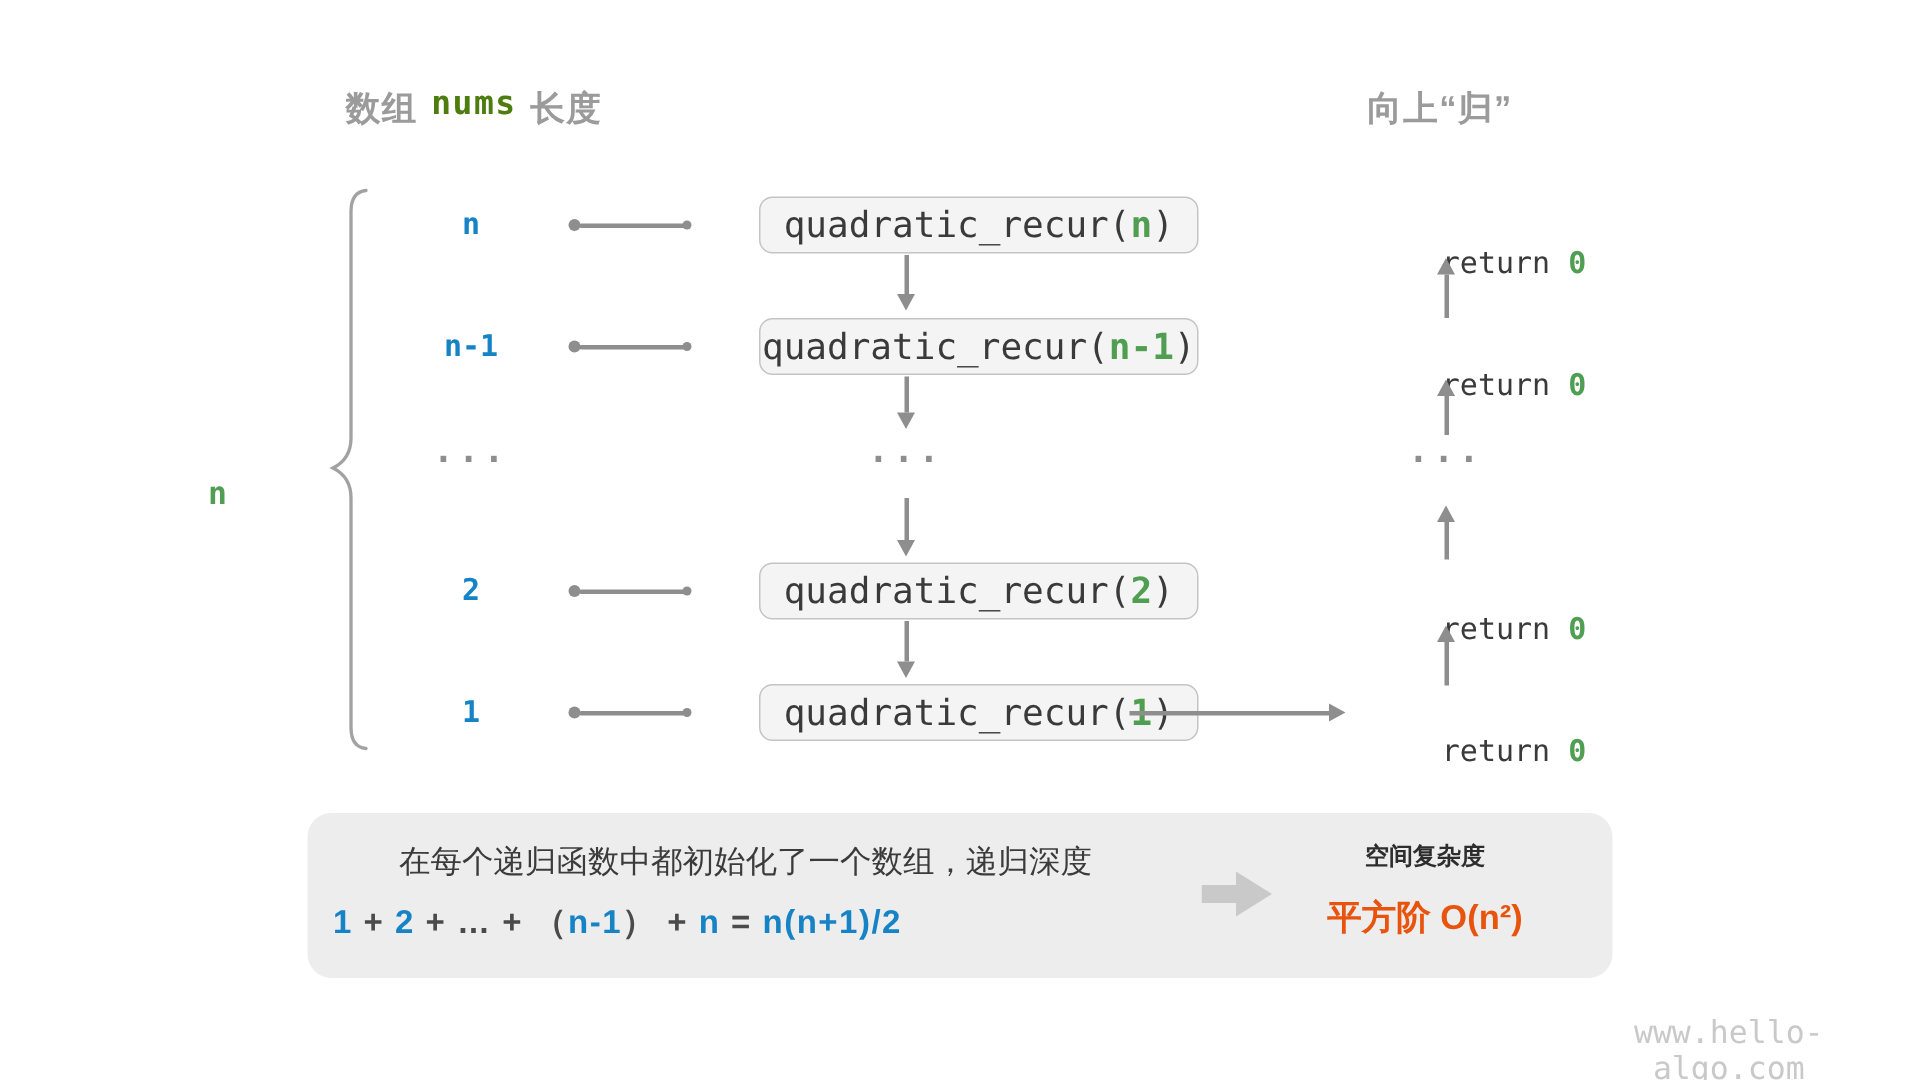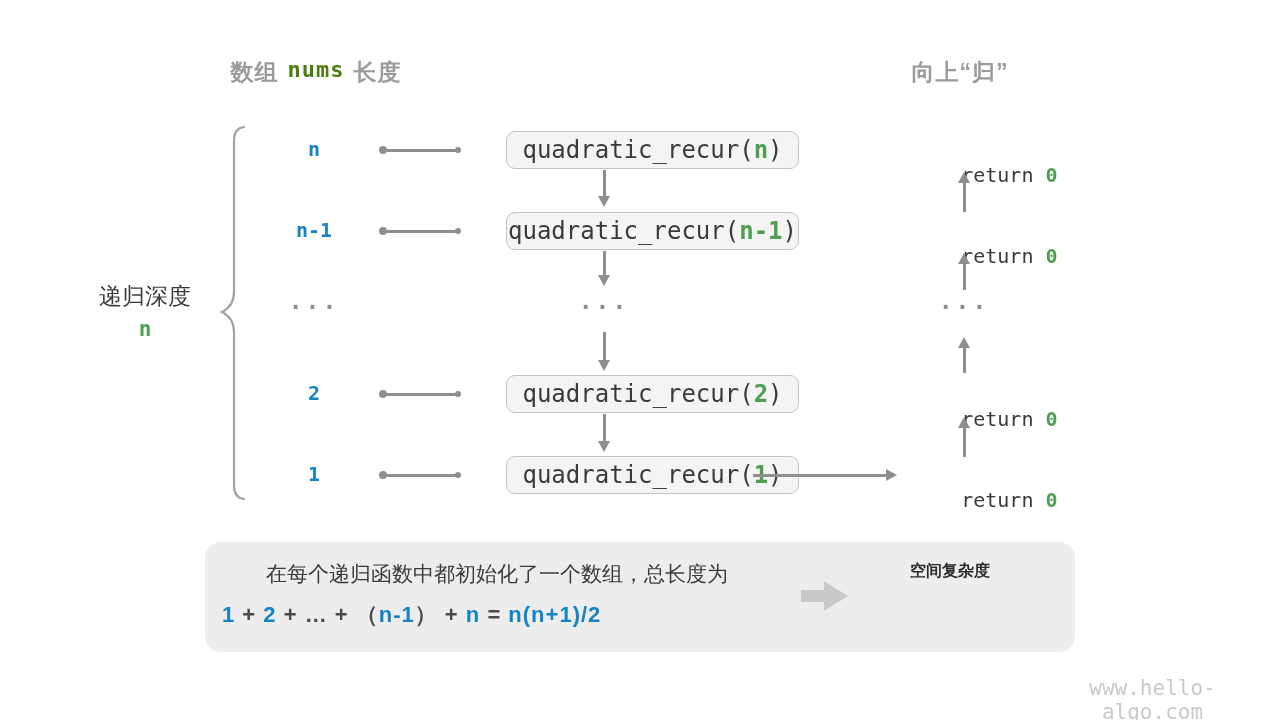--- a/index.html
+++ b/index.html
@@ -92,21 +92,20 @@
   <div class="col-header hdr-left">
     <span>数组</span>
     <span class="hdr-var">nums</span>
     <span>长度</span>
   </div>
   <div class="col-header hdr-right">向上“归”</div>
 
   <svg class="brace" width="38" height="378" viewBox="0 0 38 378">
     <path d="M30 3 Q20 4 20 17 L20 168 Q20 182 8 188 Q20 194 20 208 L20 361 Q20 374 30 375" fill="none" stroke="#a2a2a2" stroke-width="2.2" stroke-linecap="round"></path>
   </svg>
-  <div class="depth-label">递归深度</div>
   <div class="depth-value">n</div>
 
   <div class="size-label" style="top:137px">n</div>
   <div class="size-label" style="top:218px">n-1</div>
   <div class="dots" style="left:254px">...</div>
   <div class="size-label" style="top:381px">2</div>
   <div class="size-label" style="top:462px">1</div>
 
   <div class="connector" style="top:149px"></div>
   <div class="connector" style="top:230px"></div>
@@ -147,22 +146,23 @@
   <div class="return-stmt" style="top:463px">
     <span>return </span><span class="return-val">0</span>
   </div>
 
   <div class="arr-up" style="top:183px;height:29px"></div>
   <div class="arr-up" style="top:264px;height:26px"></div>
   <div class="arr-up" style="top:348px;height:25px"></div>
   <div class="arr-up" style="top:428px;height:29px"></div>
 
   <div class="summary-panel"></div>
-  <div class="summary-desc">在每个递归函数中都初始化了一个数组，总长度为</div>
+  <div class="summary-desc">在每个递归函数中都初始化了一个数组，递归深度</div>
   <div class="summary-formula"><span class="fblue">1</span><span class="fdark"> + </span><span class="fblue">2</span><span class="fdark"> + </span><span class="fdark">…</span><span class="fdark"> + </span><span class="fdark">（</span><span class="fblue">n-1</span><span class="fdark">）</span><span class="fdark"> + </span><span class="fblue">n</span><span class="fdark"> = </span><span class="fblue">n(n+1)/2</span></div>
   <svg class="block-arrow" width="48" height="32" viewBox="0 0 48 32">
     <path d="M0 10 h23 v-9 l24 15 -24 15 v-9 h-23 z" fill="#c9c9c9"></path>
   </svg>
   <div class="comp-label">空间复杂度</div>
+  <div class="comp-value">平方阶 O(n²)</div>
 
   <div class="watermark">www.hello-algo.com</div>
 
 </div>
 
 </body></html>

